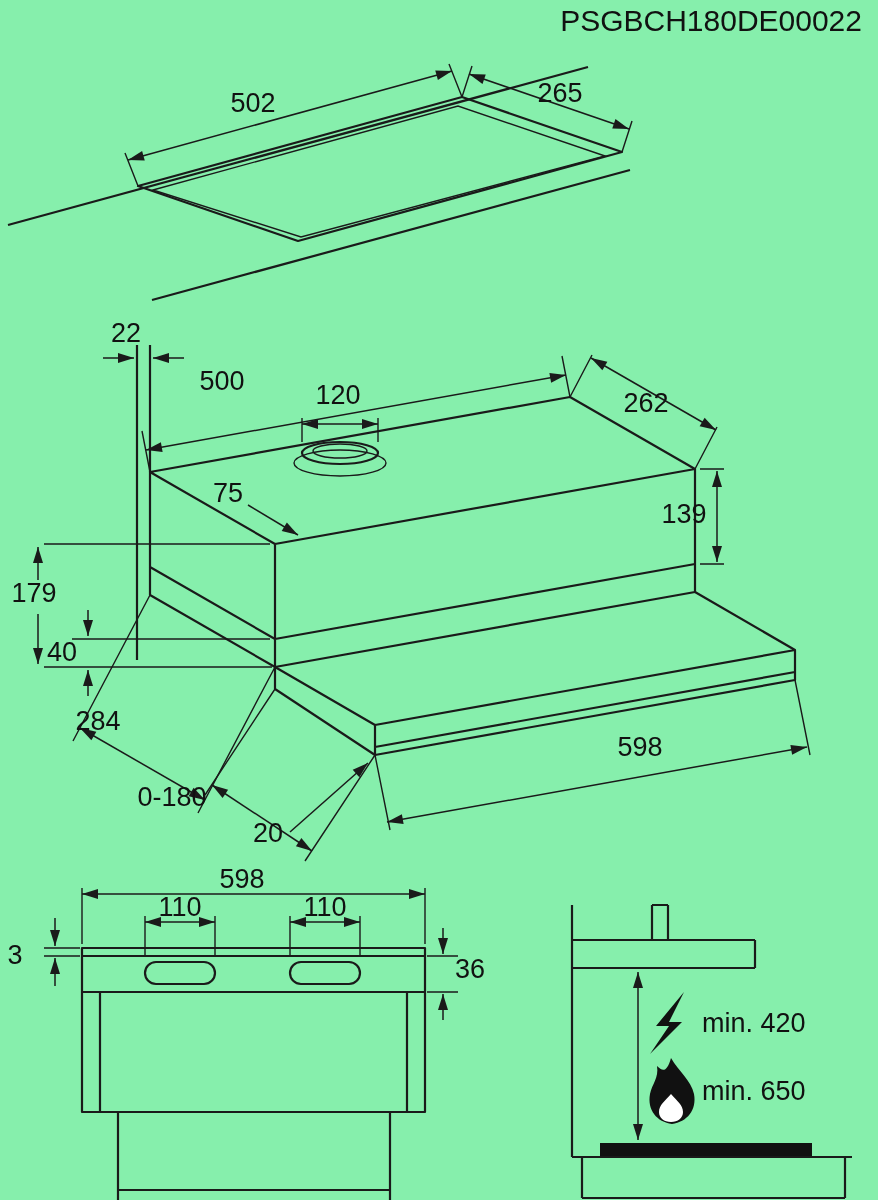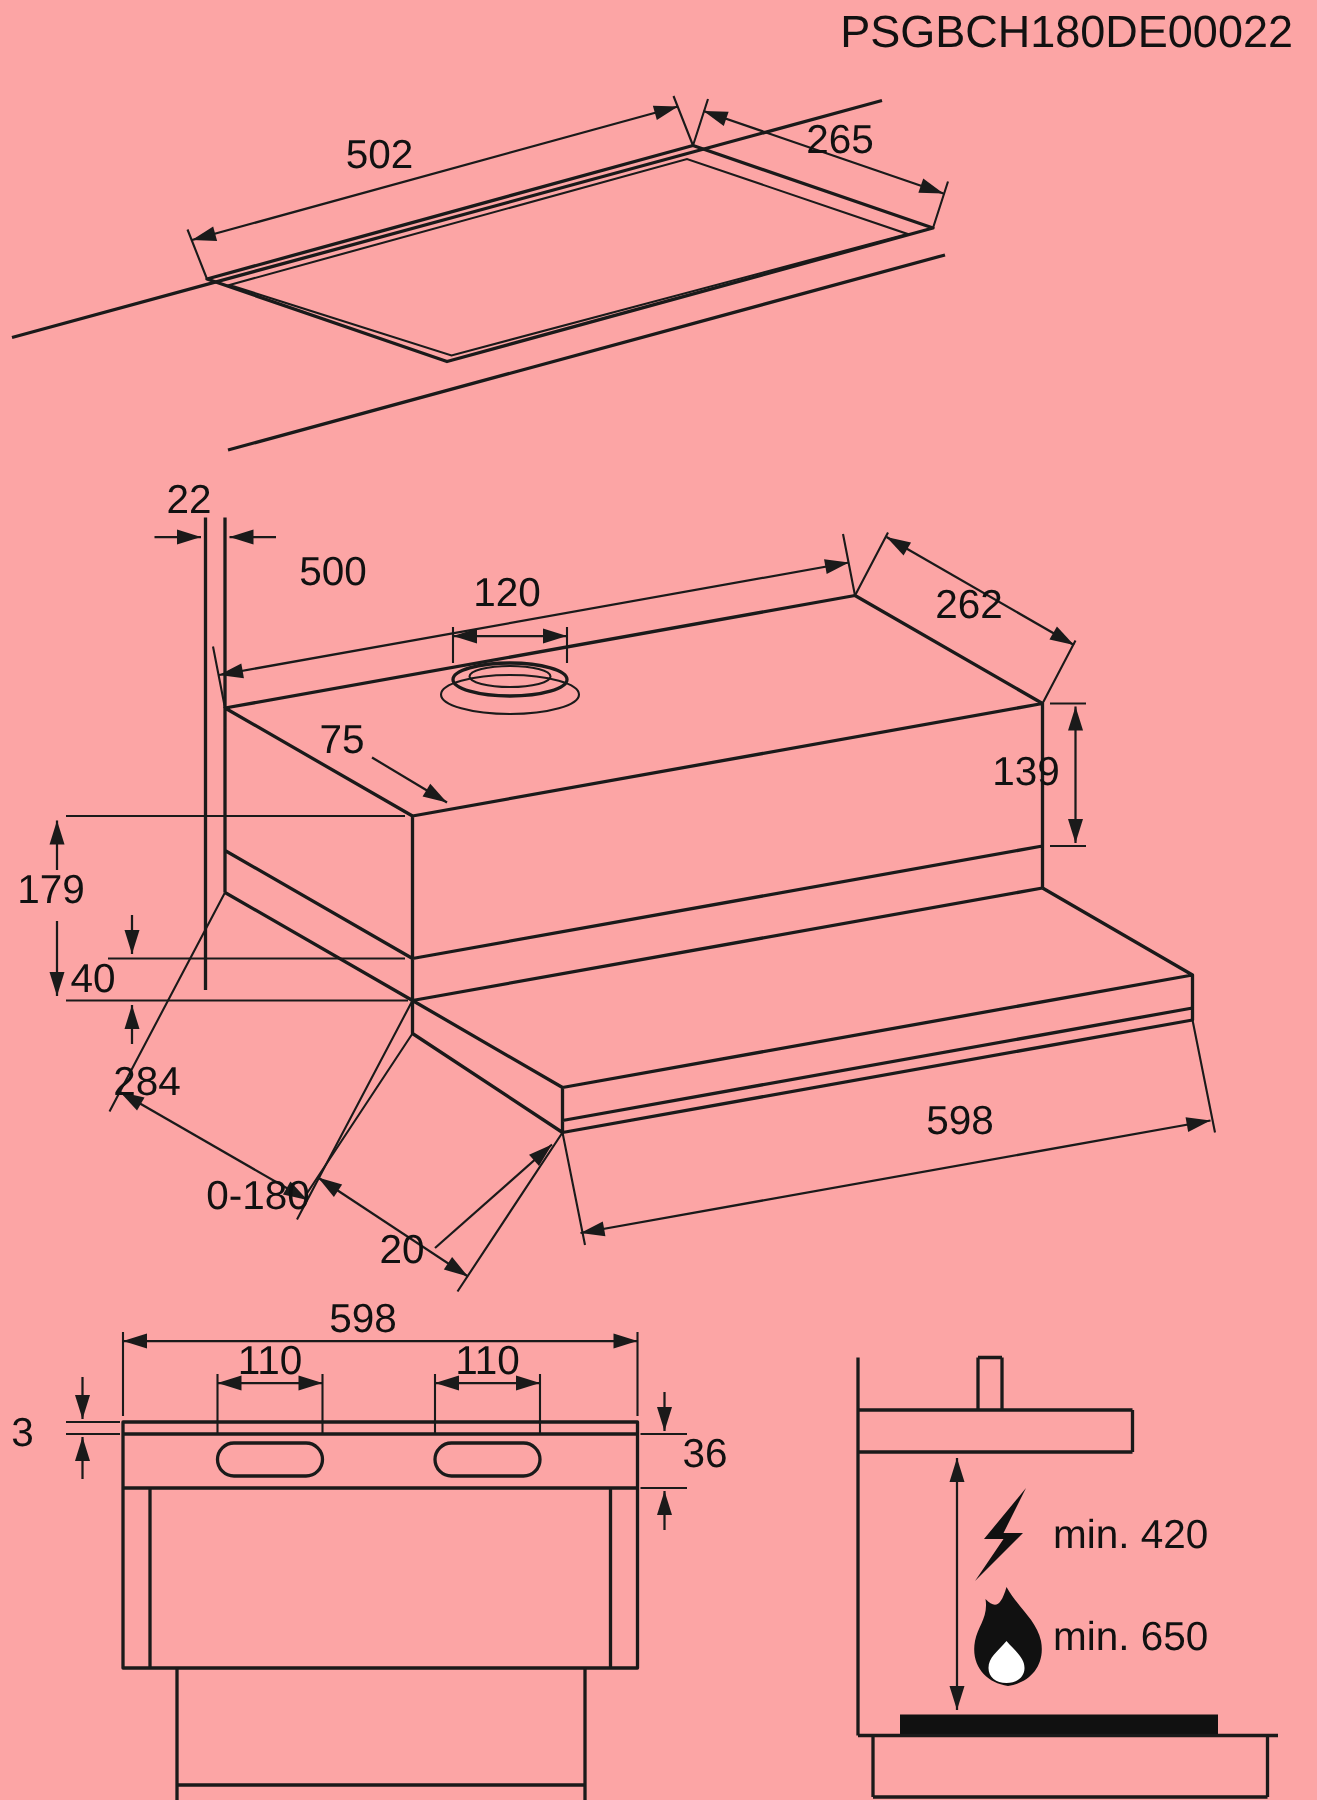--- a/index.html
+++ b/index.html
@@ -1,16 +1,16 @@
 <!DOCTYPE html>
 <html><head>
 <meta charset="utf-8">
 <style>
   html,body{margin:0;padding:0;background:#ffffff;}
-  .stage{position:relative;width:878px;height:1200px;background:#fca5a5;overflow:hidden;}
+  .stage{position:relative;width:878px;height:1200px;background:#86efac;overflow:hidden;}
   svg{display:block;}
   .ln{stroke:#1a1a1a;stroke-width:2.2;fill:none;stroke-linejoin:round;}
   .thin{stroke:#1a1a1a;stroke-width:1.4;fill:none;}
   .dim{stroke:#1a1a1a;stroke-width:1.5;fill:none;}
   .t{font-family:"Liberation Sans",sans-serif;font-size:27px;fill:#111;text-anchor:middle;}
   .ts{font-family:"Liberation Sans",sans-serif;font-size:27px;fill:#111;text-anchor:start;}
   .code{font-family:"Liberation Sans",sans-serif;font-size:30px;fill:#111;text-anchor:end;}
   .blk{fill:#111;stroke:none;}
 </style>
 </head>

